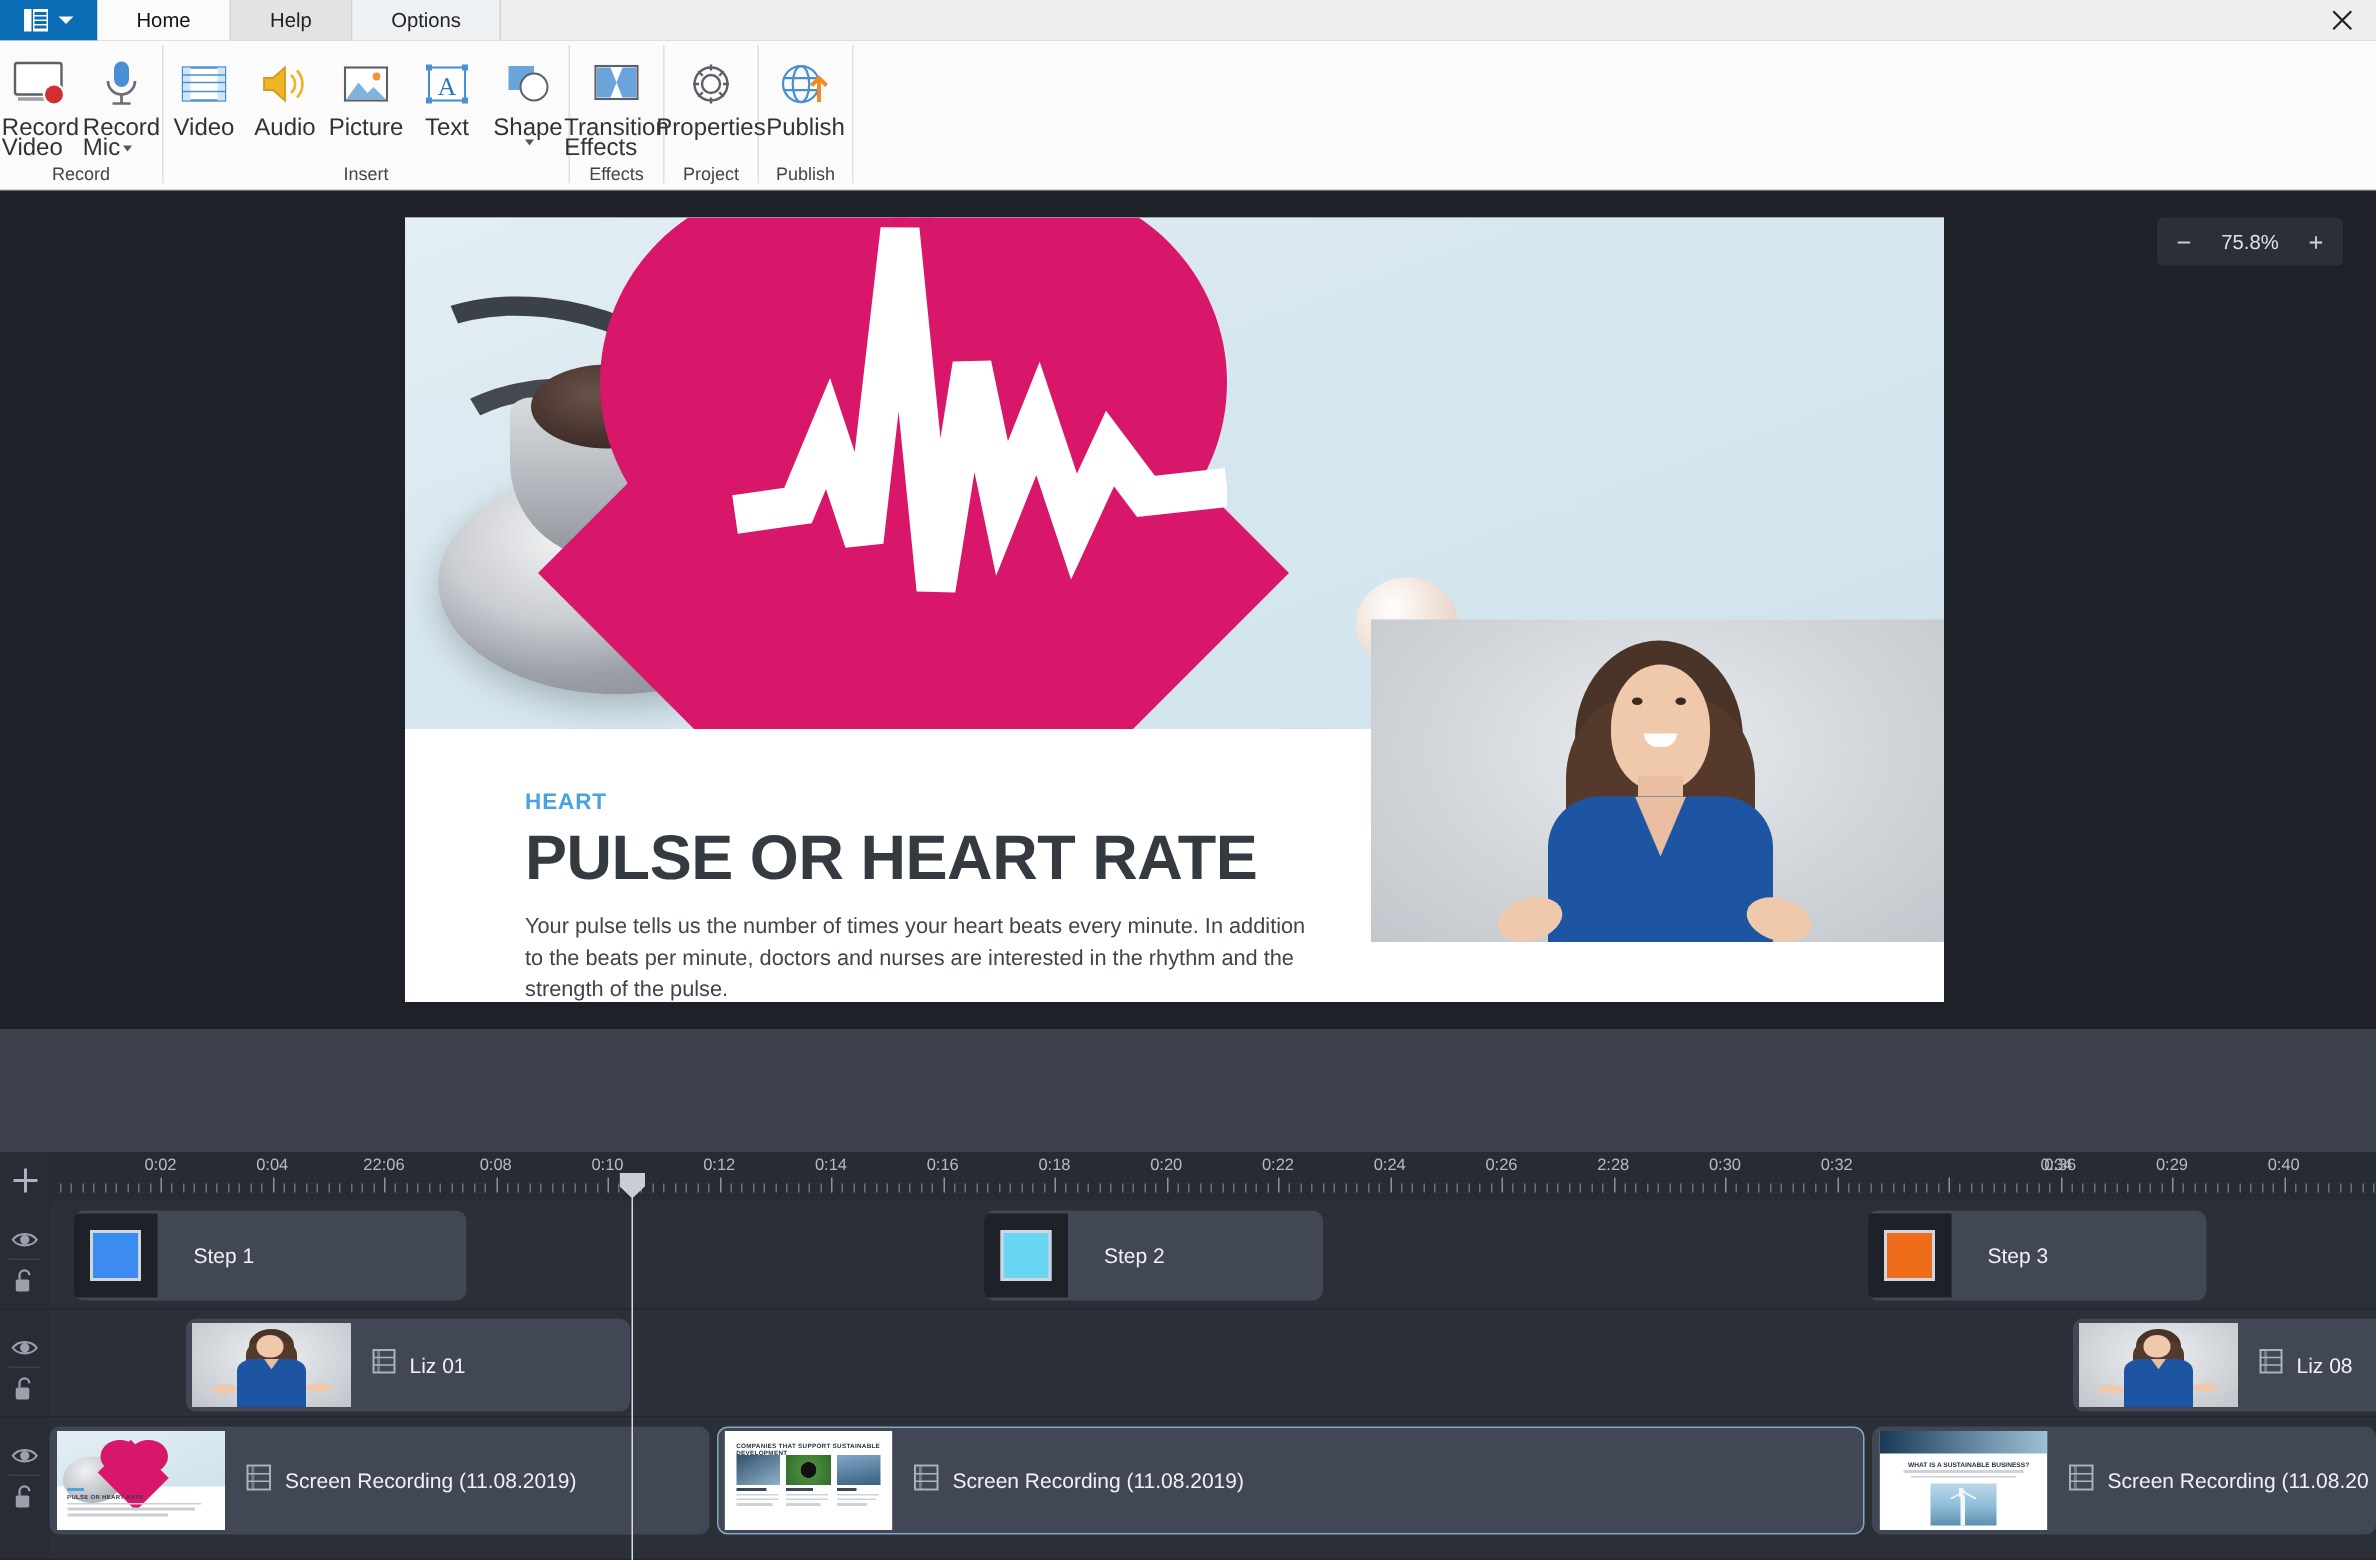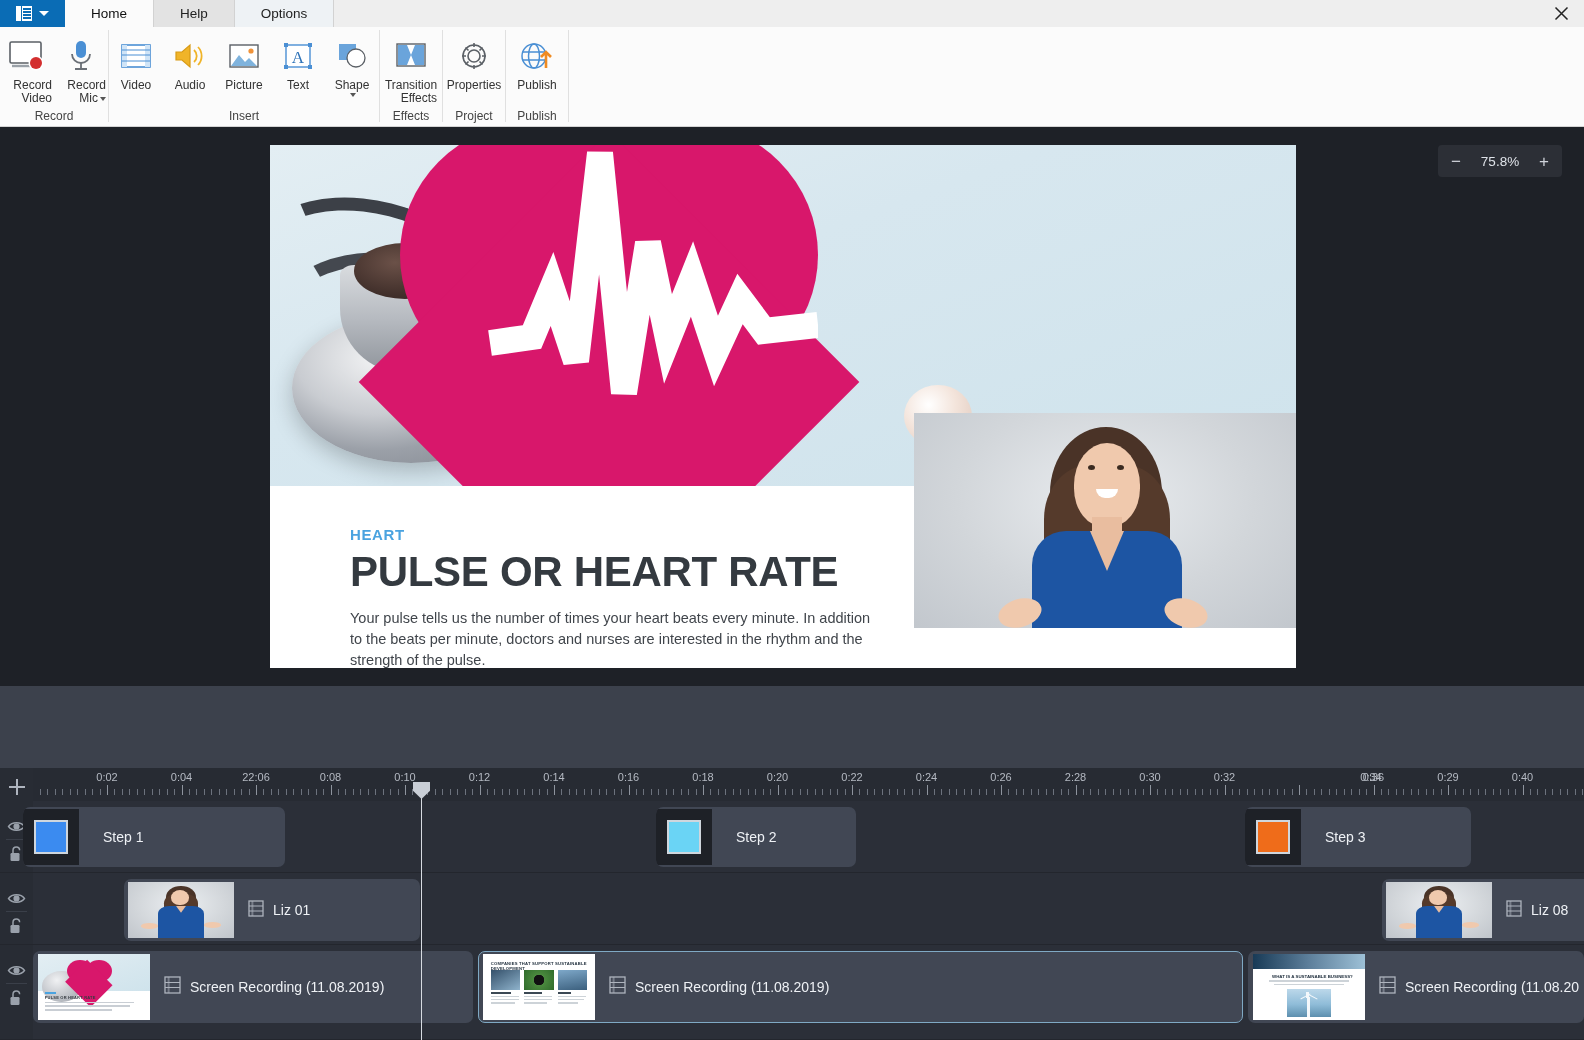--- a/index.html
+++ b/index.html
@@ -56,21 +56,21 @@
     text-align: center; font-size: 12px; color: #444; height: 18px; line-height: 15px;
   }
   .rgroup-sep { width: 1px; height: 92px; background: #e0e0e0; margin-top: 3px; align-self: flex-start; }
   .rbtn {
     width: 54px; display: flex; flex-direction: column; align-items: center;
     cursor: pointer; padding: 4px 2px 0;
   }
   .rbtn.wide { width: 62px; }
   .rbtn-ico { height: 42px; display:flex; align-items:center; justify-content:center; }
   .rbtn-txt {
-    font-size: 12px; color: #333; text-align: right; line-height: 13px; margin-top: 2px;
+    font-size: 16px; color: #333; text-align: left; line-height: 13px; margin-top: 2px;
   }
   .caret-dark {
     display:inline-block; width:0;height:0;
     border-left:3.5px solid transparent;border-right:3.5px solid transparent;border-top:4px solid #555;
     vertical-align: middle; margin-left: 2px;
   }
 
   
   .stage {
     position: absolute; left: 0; top: 127px; width: 1584px; height: 559px;
@@ -726,27 +726,27 @@
       <span class="gsep" style="top:38px"></span>
       <span class="gico" style="top:44px">
         <svg width="19" height="19" viewBox="0 0 19 19">
             <g fill="none" stroke="#9aa1ab" stroke-width="1.5">
           <path d="M6 8 V5.2 A3.3 3.3 0 0 1 12.6 5.2"></path>
             </g>
           <rect x="3.5" y="8" width="9" height="8" rx="1.2" fill="#9aa1ab"></rect>
         </svg>
       </span>
     </div>
-    <div class="clip" style="left:23px;width:262px;height:60px">
+    <div class="clip" style="left:49px;width:262px;height:60px">
       <span class="swatchbox">
         <span class="swatch" style="background:#3b8bf0"></span>
       </span>
       <span class="clip-label" style="margin-left:24px">Step 1</span>
     </div>
-    <div class="clip" style="left:656px;width:200px;height:60px">
+    <div class="clip" style="left:656px;width:226px;height:60px">
       <span class="swatchbox">
         <span class="swatch" style="background:#6ad4f5"></span>
       </span>
       <span class="clip-label" style="margin-left:24px">Step 2</span>
     </div>
     <div class="clip" style="left:1245px;width:226px;height:60px">
       <span class="swatchbox">
         <span class="swatch" style="background:#ef6c1a"></span>
       </span>
       <span class="clip-label" style="margin-left:24px">Step 3</span>

